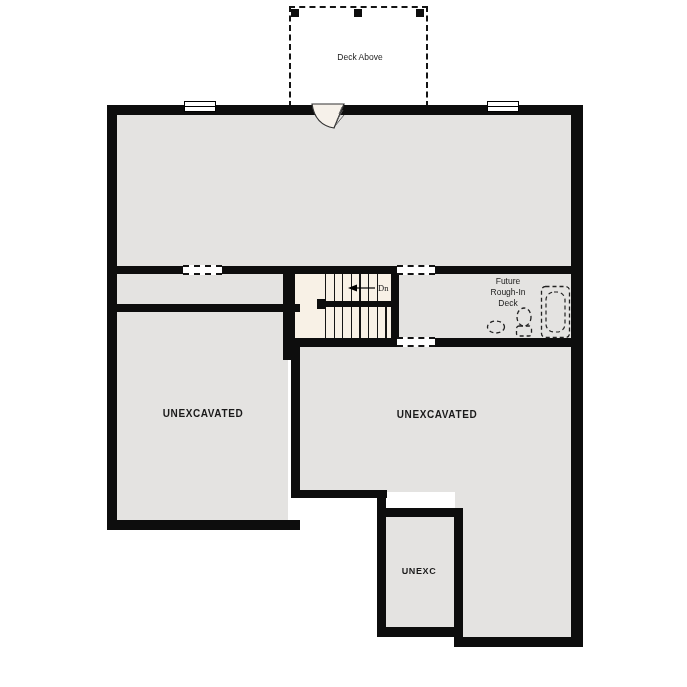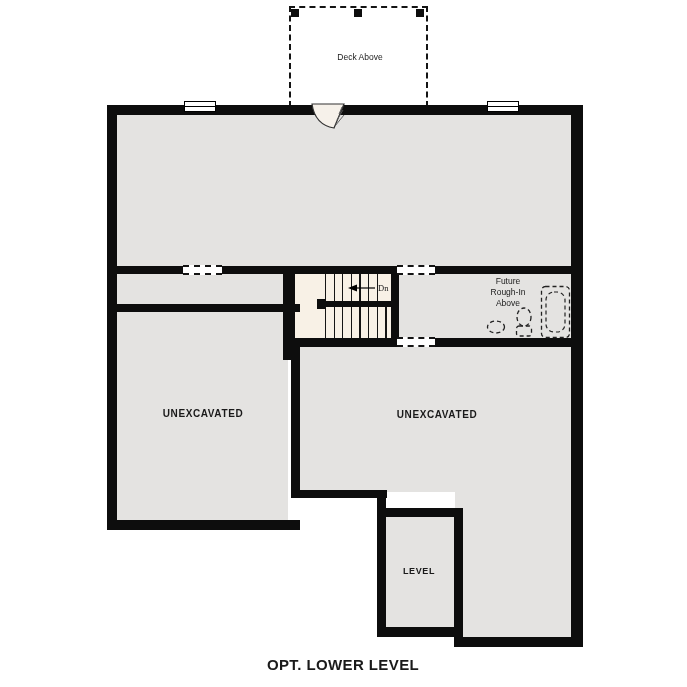--- a/index.html
+++ b/index.html
@@ -129,23 +129,22 @@
       <rect x="516.5" y="326" width="15" height="10" rx="2.5" fill="none" stroke="#222" stroke-width="1.3" stroke-dasharray="4 3"></rect>
     </g>
     <g>
       <rect x="541.5" y="286.5" width="28" height="51" rx="4" fill="none" stroke="#222" stroke-width="1.3" stroke-dasharray="4 3"></rect>
       <rect x="546" y="292" width="19" height="40" rx="8" fill="none" stroke="#222" stroke-width="1.2" stroke-dasharray="4 3"></rect>
     </g>
   </svg>
 
   <div class="lbl lbl-room" style="left:203px;top:407px;">UNEXCAVATED</div>
   <div class="lbl lbl-room" style="left:437px;top:408px;">UNEXCAVATED</div>
-  <div class="lbl lbl-room" style="left:419px;top:565px;font-size:9px;">LEVEL</div>
+  <div class="lbl lbl-room" style="left:419px;top:565px;font-size:9px;">UNEXC</div>
   <div class="lbl lbl-small" style="left:508px;top:276px;">
     <div>Future</div>
     <div>Rough-In</div>
-    <div>Above</div>
+    <div>Deck</div>
   </div>
   <div class="lbl-dn" style="left:378px;top:283px;font-family:Liberation Serif, serif;">Dn</div>
 
-  <div class="title" style="left:343px;top:656px;">OPT. LOWER LEVEL</div>
 
 </div>
 
 </body></html>

